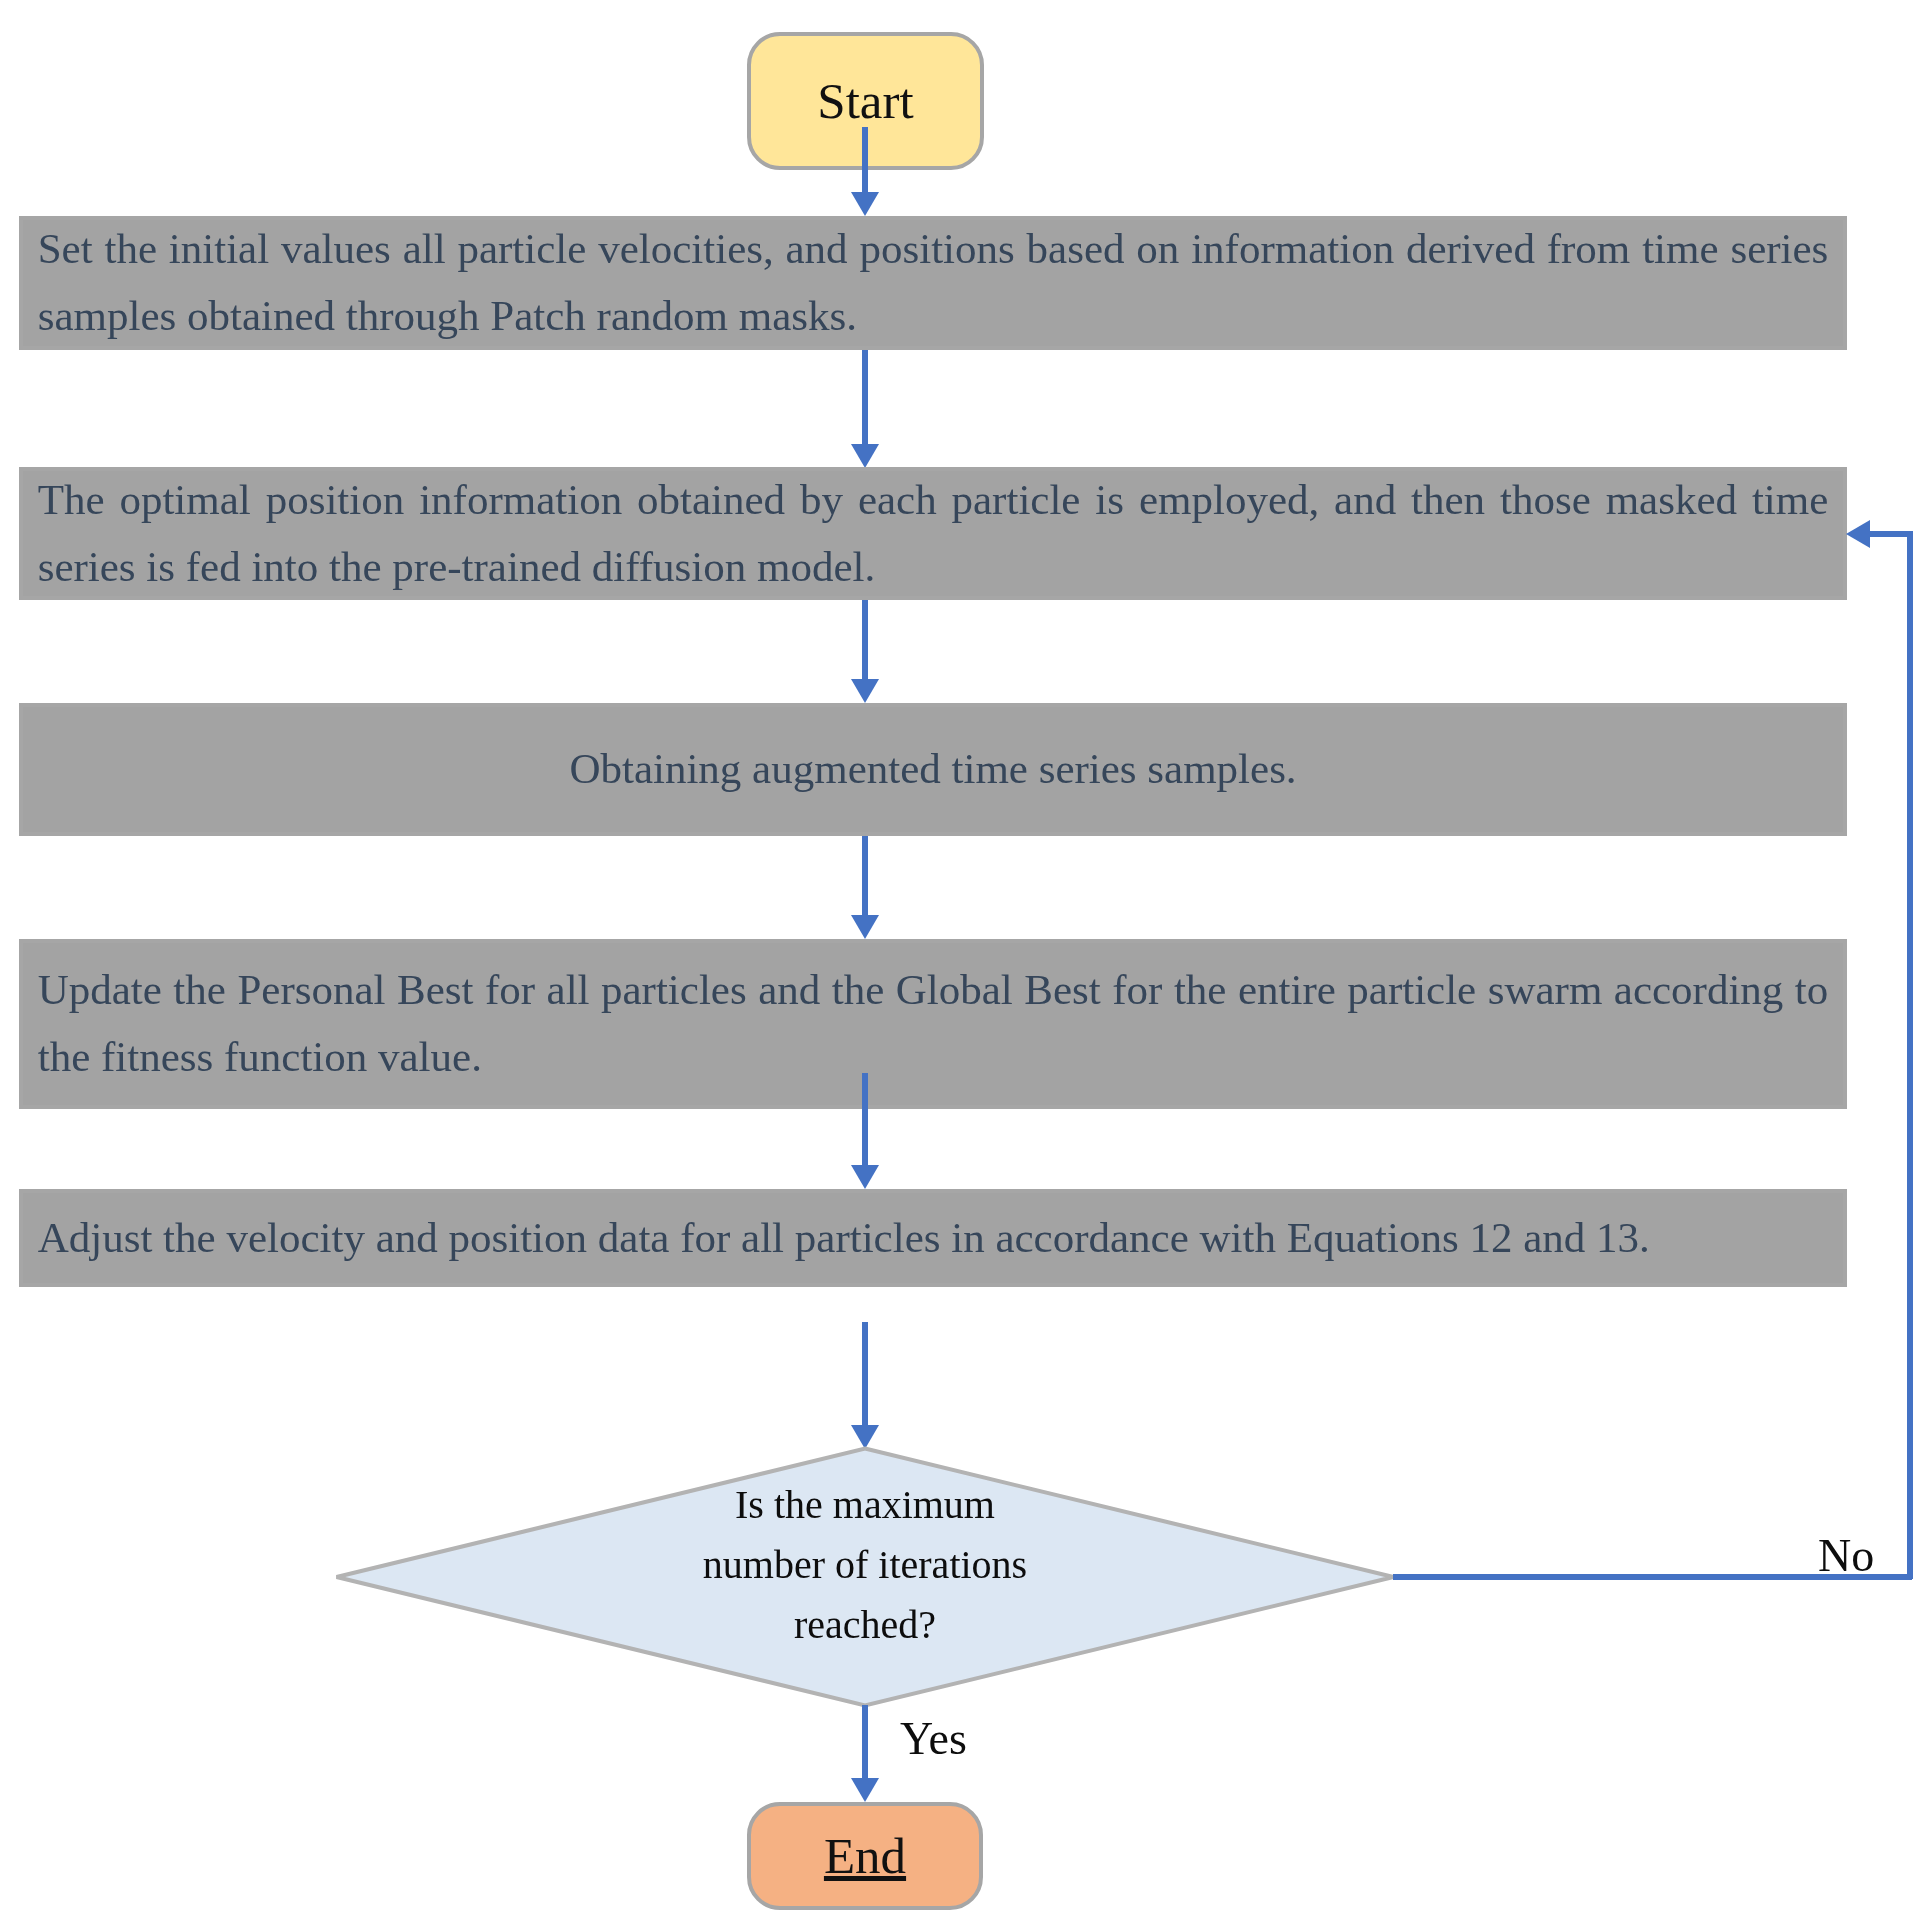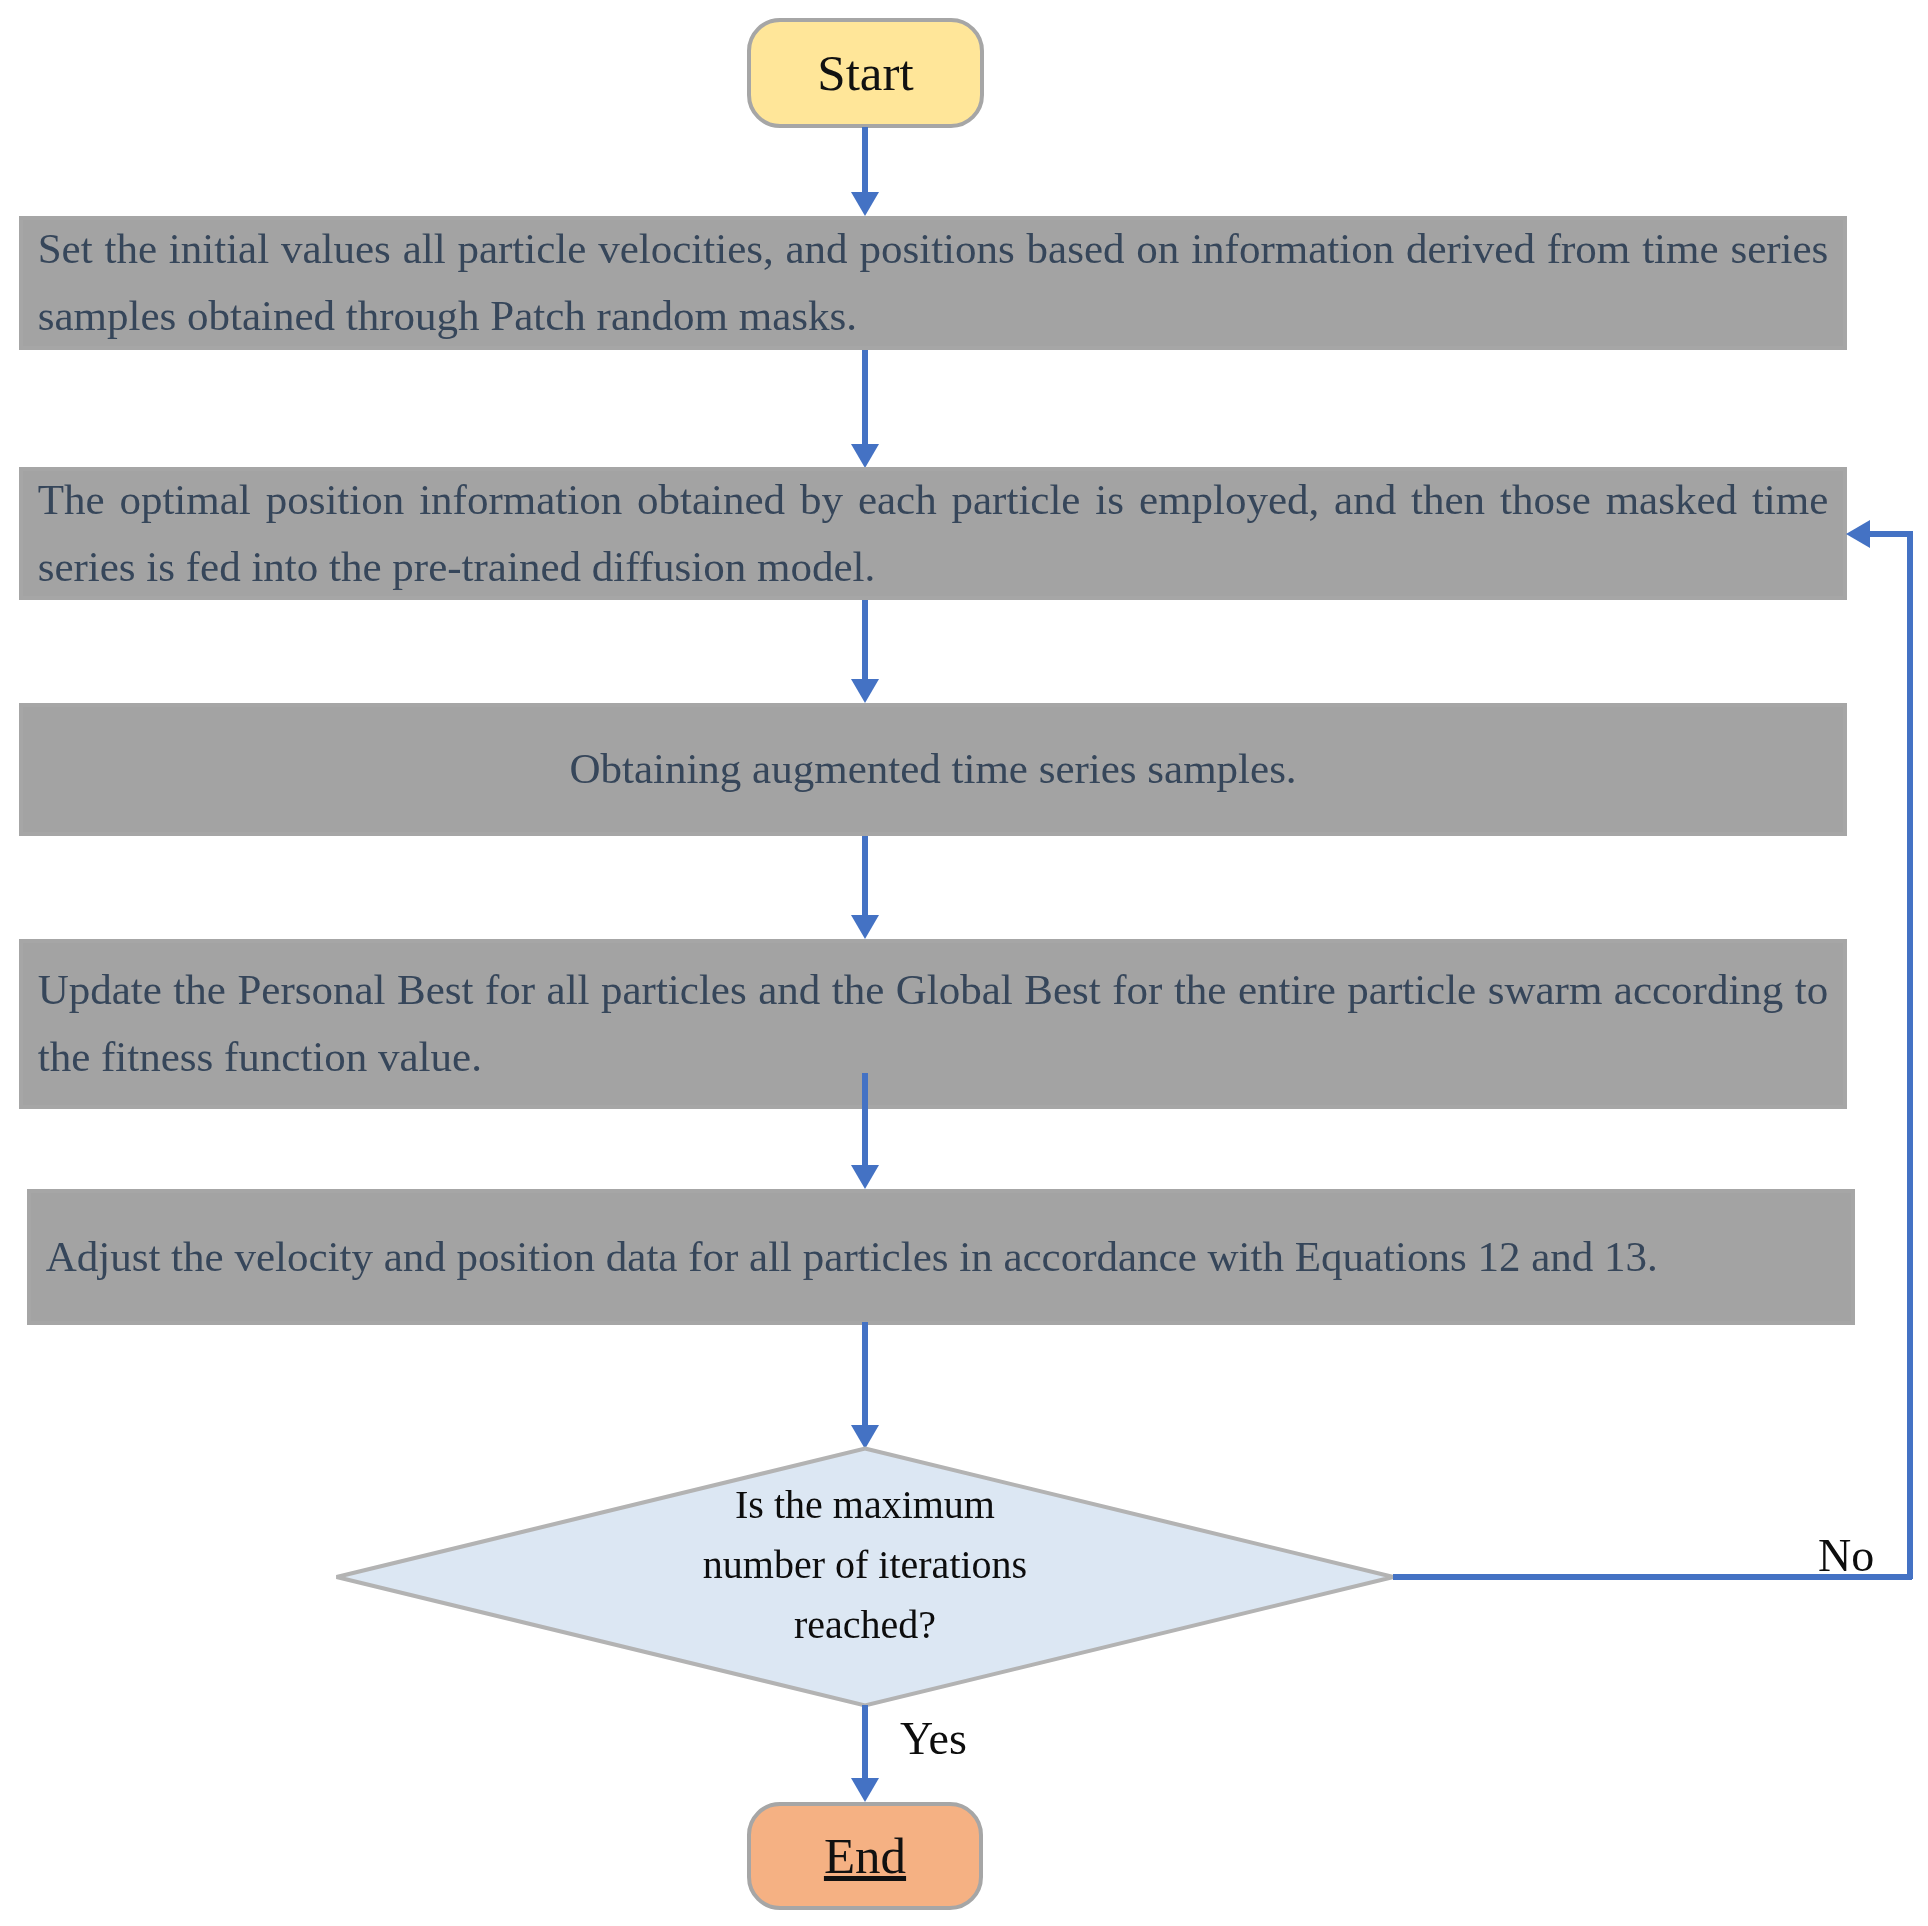--- a/index.html
+++ b/index.html
@@ -13,41 +13,41 @@
 
   
   .terminal {
     position:absolute;
     border:4.1px solid #a6a6a6;
     border-radius:33px;
     display:flex; align-items:center; justify-content:center;
     font-size:51px; color:#111111;
     box-sizing:border-box;
   }
-  .terminal.start { left:747px; top:18px;  width:237px; height:110px; background:#ffe699; }
+  .terminal.start { left:747px; top:32px;  width:237px; height:138px; background:#ffe699; }
   .terminal.end   { left:747px; top:1802px; width:236px; height:108px; background:#f5b183;text-decoration:underline; }
 
   
   .process {
     position:absolute;
     left:19px; width:1828px;
     background:#a3a3a3;
     border:4.1px solid #a6a6a6;
     box-sizing:border-box;
     display:flex; align-items:center;
     color:#36465a;
     font-size:43px; line-height:1.55;
   }
   .process p { margin:0; width:100%; padding:0 14.7px; text-align:justify; }
   .process.centered p { text-align:center; }
   .p1 { top:216px;  height:134px; }
   .p2 { top:467px;  height:133px; }
   .p3 { top:703px;  height:133px; }
   .p4 { top:939px; height:170px; }
-  .p5 { top:1189px; height:136px;margin-left:8px; }
+  .p5 { top:1189px; height:98px; }
 
   
   .vshaft { position:absolute; width:5.7px; background:#4472c4; left:862px; }
   .head-down {
     position:absolute; width:0; height:0; left:851px;
     border-left:14px solid transparent;
     border-right:14px solid transparent;
     border-top:24px solid #4472c4;
   }
   .hseg { position:absolute; height:5.7px; background:#4472c4; }

